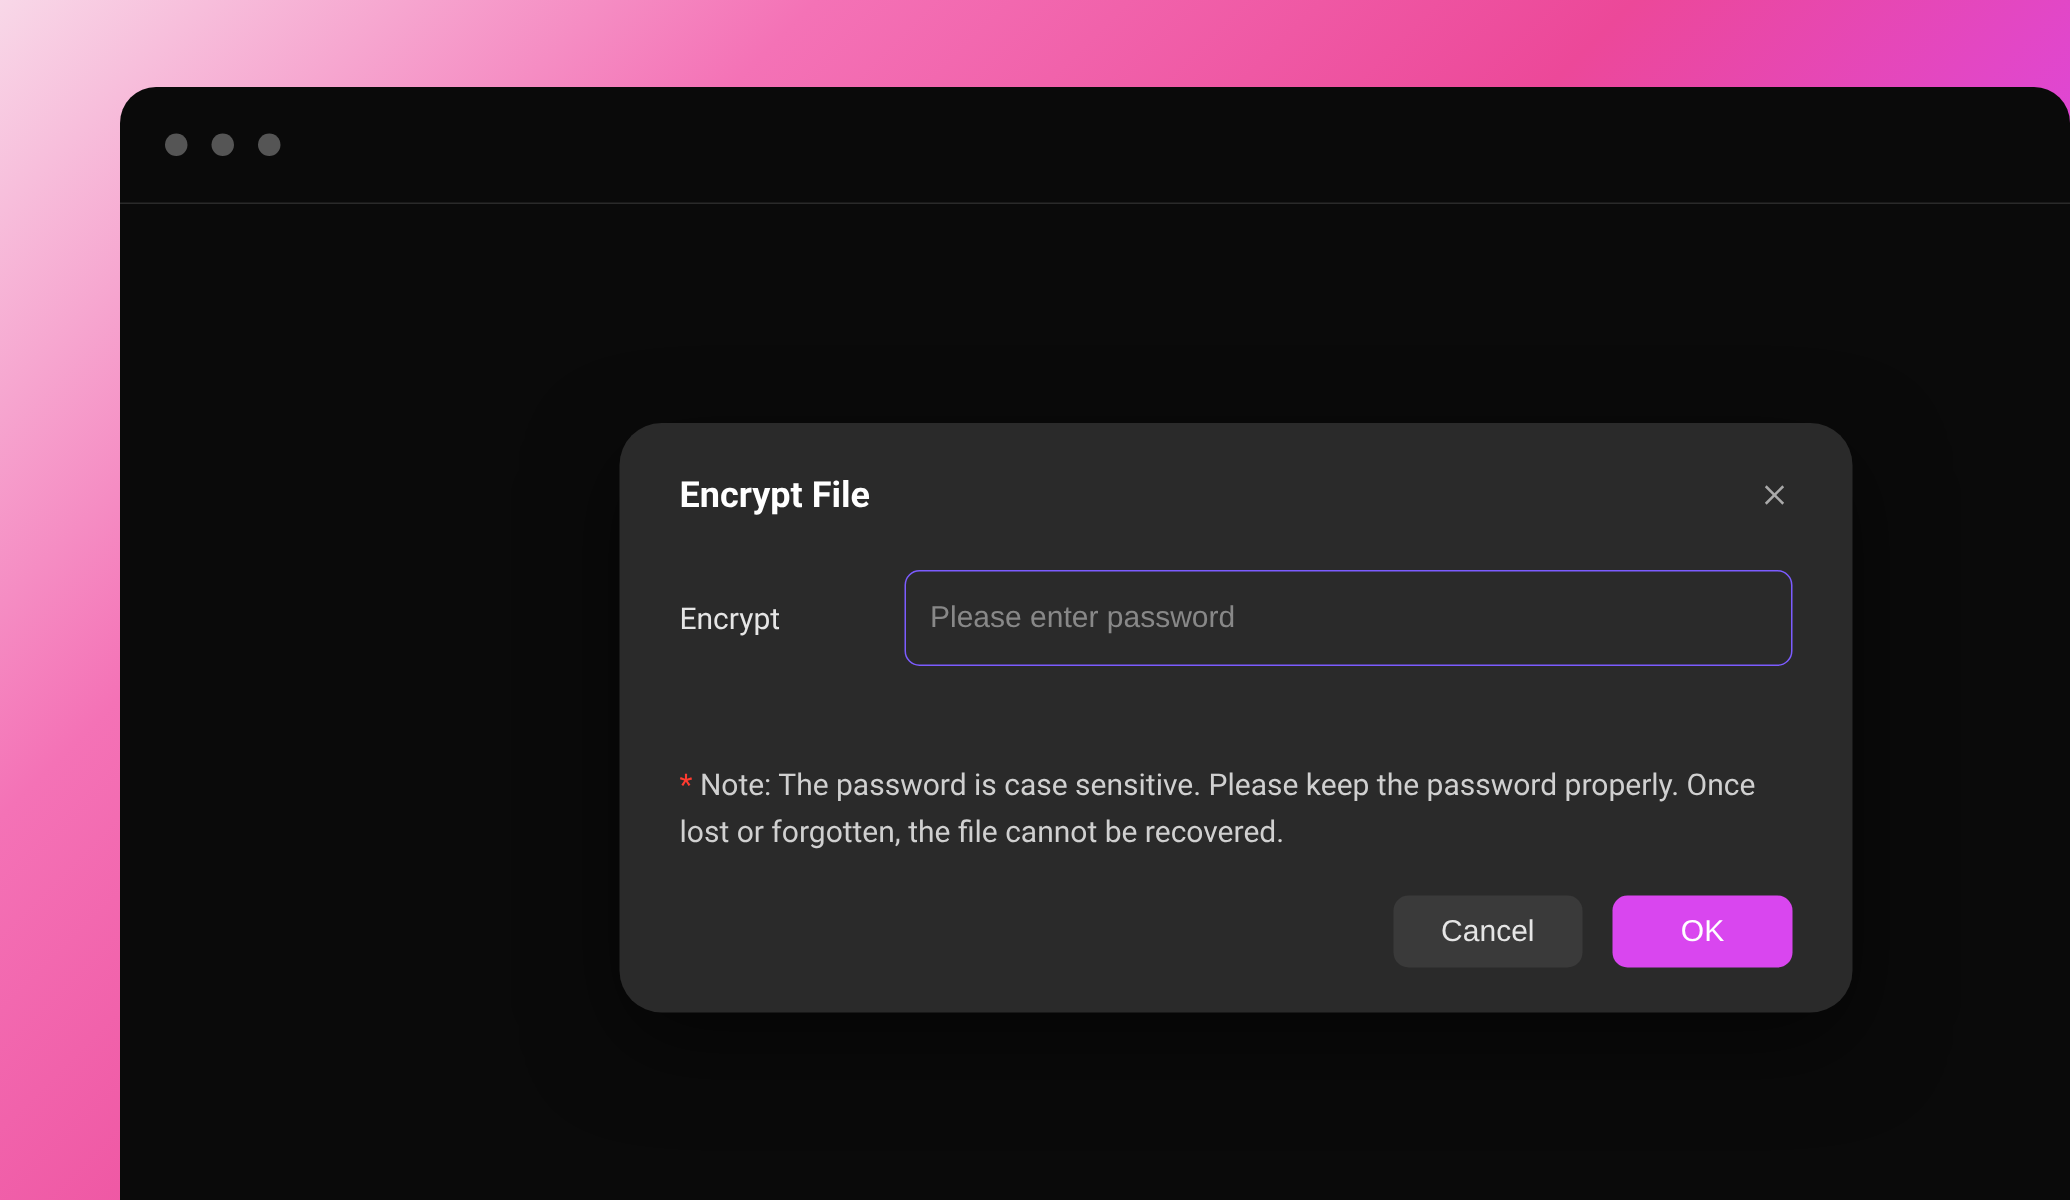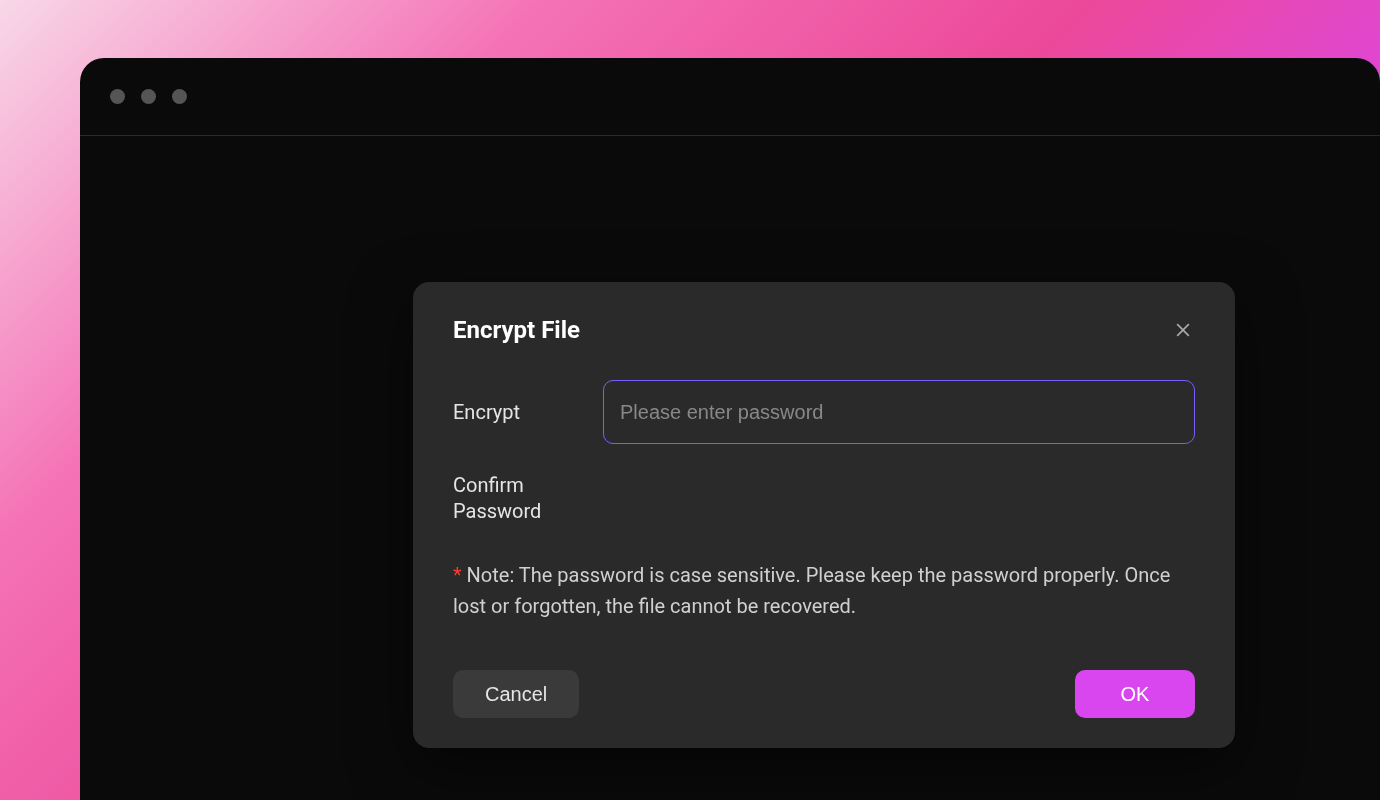--- a/index.html
+++ b/index.html
@@ -41,21 +41,21 @@
       height: 15px;
       border-radius: 50%;
       background: #555;
     }
     .dialog {
       position: absolute;
       top: 224px;
       left: 333px;
       width: 822px;
       background: #2a2a2a;
-      border-radius: 16px;
+      border-radius: 28px;
       padding: 34px 40px 30px 40px;
       box-shadow: 0 20px 60px rgba(0,0,0,0.5);
     }
     .dialog-header {
       display: flex;
       justify-content: space-between;
       align-items: center;
       margin-bottom: 36px;
     }
     .dialog-title {
@@ -106,28 +106,28 @@
     .form-input.focused {
       border: 1.5px solid #7c5cff;
     }
     .form-input::placeholder {
       color: #888;
     }
     .note {
       color: #d0d0d0;
       font-size: 20px;
       line-height: 1.55;
-      margin-bottom: 48px;
+      margin-bottom: 27px;
     }
     .note-asterisk {
       color: #ff3b30;
     }
     .dialog-footer {
       display: flex;
-      justify-content: space-between;
+      justify-content: flex-end;
       gap: 20px;
     }
     .btn {
       height: 48px;
       padding: 0 32px;
       border: none;
       border-radius: 10px;
       font-size: 20px;
       cursor: pointer;
       min-width: 120px;
@@ -163,21 +163,20 @@
         </svg>
       </div>
     </div>
 
     <div class="form-row">
       <div class="form-label">Encrypt</div>
       <input type="password" class="form-input focused" placeholder="Please enter password" style="">
     </div>
 
     <div class="form-row confirm-row">
-      <div class="form-label">Confirm Password</div>
     </div>
 
     <div class="note">
       <span class="note-asterisk">*</span><span> Note: The password is case sensitive. Please keep the password properly. Once lost or forgotten, the file cannot be recovered.</span>
     </div>
 
     <div class="dialog-footer">
       <button class="btn btn-cancel">Cancel</button>
       <button class="btn btn-ok">OK</button>
     </div>

